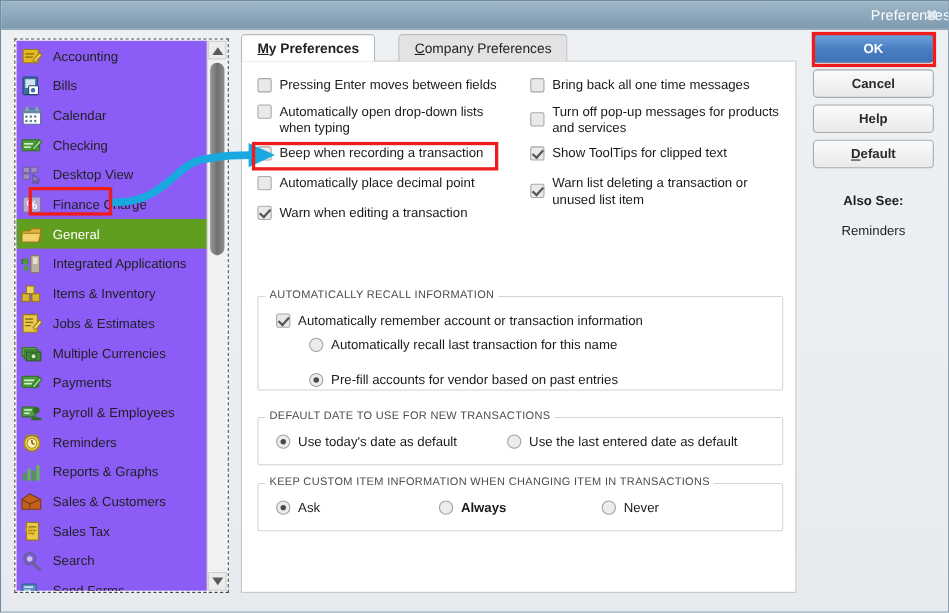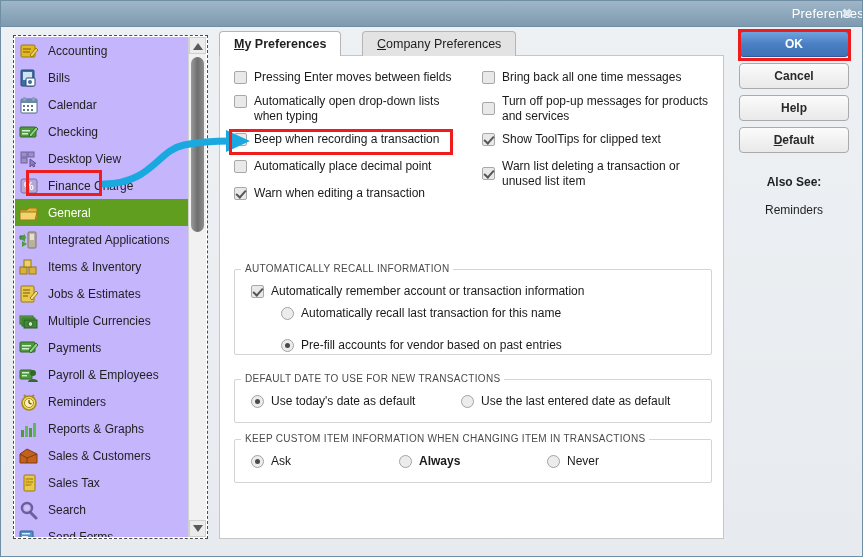--- a/index.html
+++ b/index.html
@@ -48,21 +48,21 @@
   #sidebar-outer {
     position: absolute; left: 12px; top: 34px;
     width: 195px; height: 504px;
     background: #ffffff;
     border: 1px dashed #4a4a4a;
   }
   #sidebar-list {
     position: absolute; left: 1px; top: 1px;
     width: 174px; height: 500px;
     overflow: hidden;
-    background: #c4b5fd;
+    background: #8b5cf6;
   }
   .side-item {
     position: relative;
     height: 27px;
     display: flex;
     align-items: center;
     padding-left: 4px;
     cursor: pointer;
   }
   .side-item .s-label {

